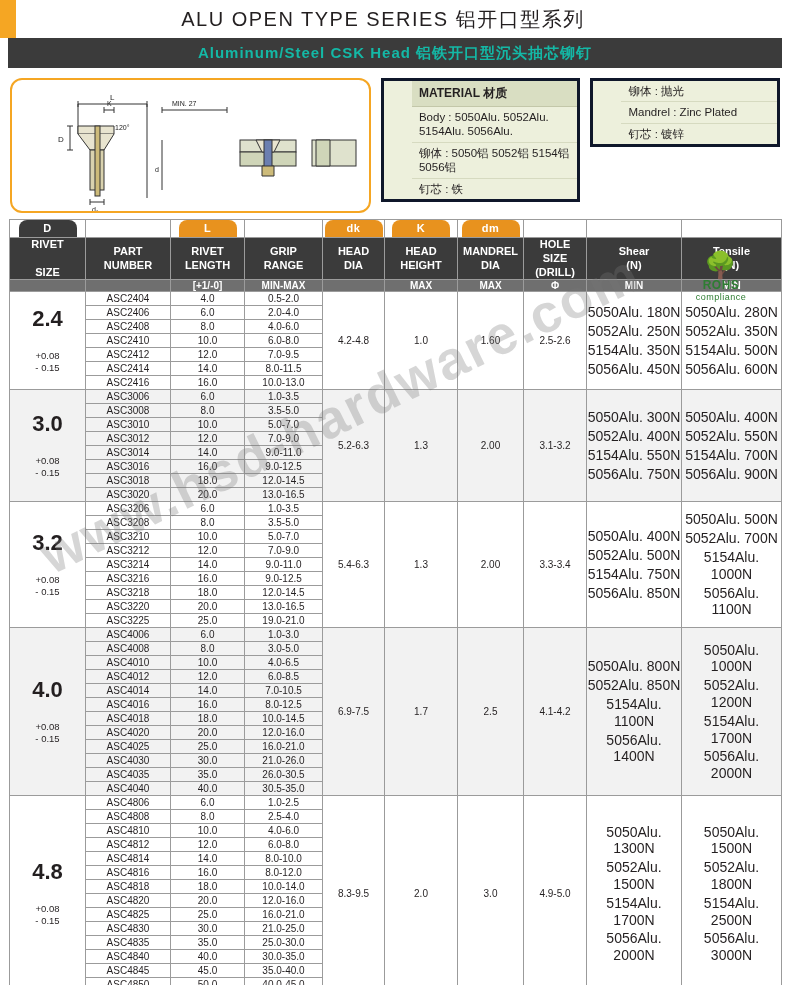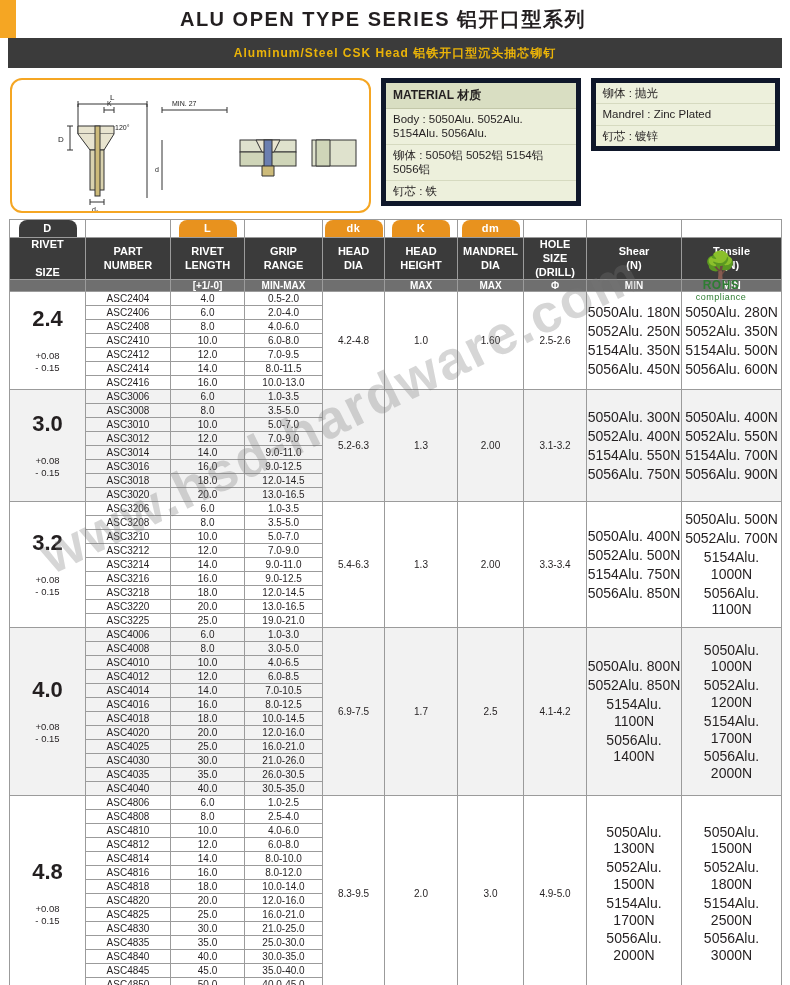--- a/index.html
+++ b/index.html
@@ -22,31 +22,31 @@
   }
   .hdr-top .corner {
     width: 16px; height: 38px;
     background: #f5a623;
     margin-right: 0;
   }
   .hdr-top .title {
     flex: 1;
     text-align: center;
     font-size: 20px;
-    font-weight: bold;
+    font-weight: normal;
     letter-spacing: 1.5px;
     color: #231f20;
     padding-right: 40px;
   }
   .hdr-sub {
     height: 30px;
     background: #3b3b3b;
-    color: #eab308;
+    color: #14b8a6;
     display: flex; align-items: center; justify-content: center;
-    font-size: 12px;
+    font-size: 15px;
     font-weight: bold;
     letter-spacing: 1px;
     margin: 0 8px 0 8px;
   }
   .hdr-wrap { padding: 0; }
 
   
   .info-row {
     display: flex;
     gap: 10px;
@@ -56,23 +56,24 @@
   .drawing-box {
     width: 362px;
     height: 135px;
     border: 2px solid #f5a623;
     border-radius: 12px;
     background: #ffffff;
     position: relative;
     overflow: hidden;
   }
   .spec-box {
-    border: 5px solid #0f172a;
+    border: 3px solid #0f172a;
     background: #edf0dc;
     font-size: 11.5px;
+    padding-left: 28px;
   }
   .spec-box .sb-head {
     background: #d9dec2;
     padding: 4px 7px;
     font-weight: bold;
     border-bottom: 1px solid #c3c7a9;
     font-size: 12px;
   }
   .spec-box .sb-line {
     padding: 3px 7px;

